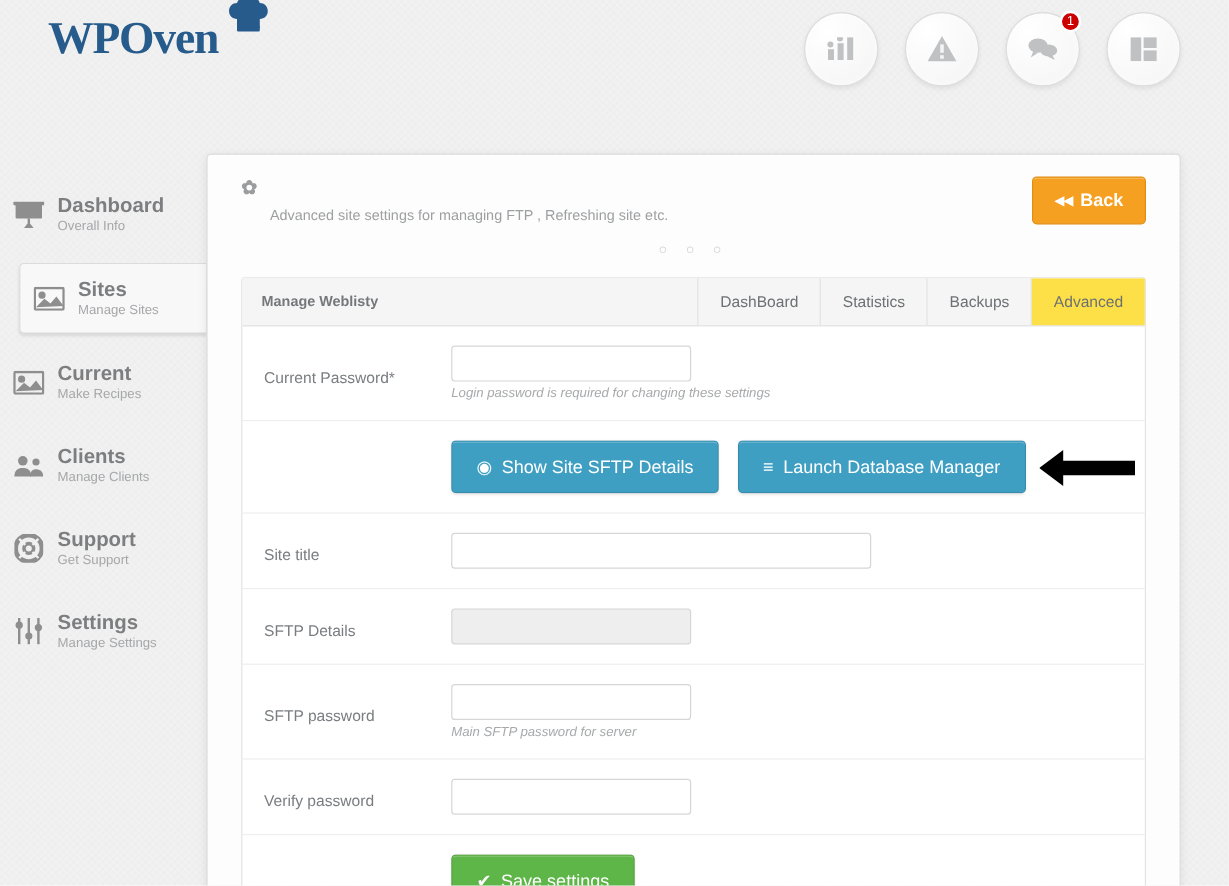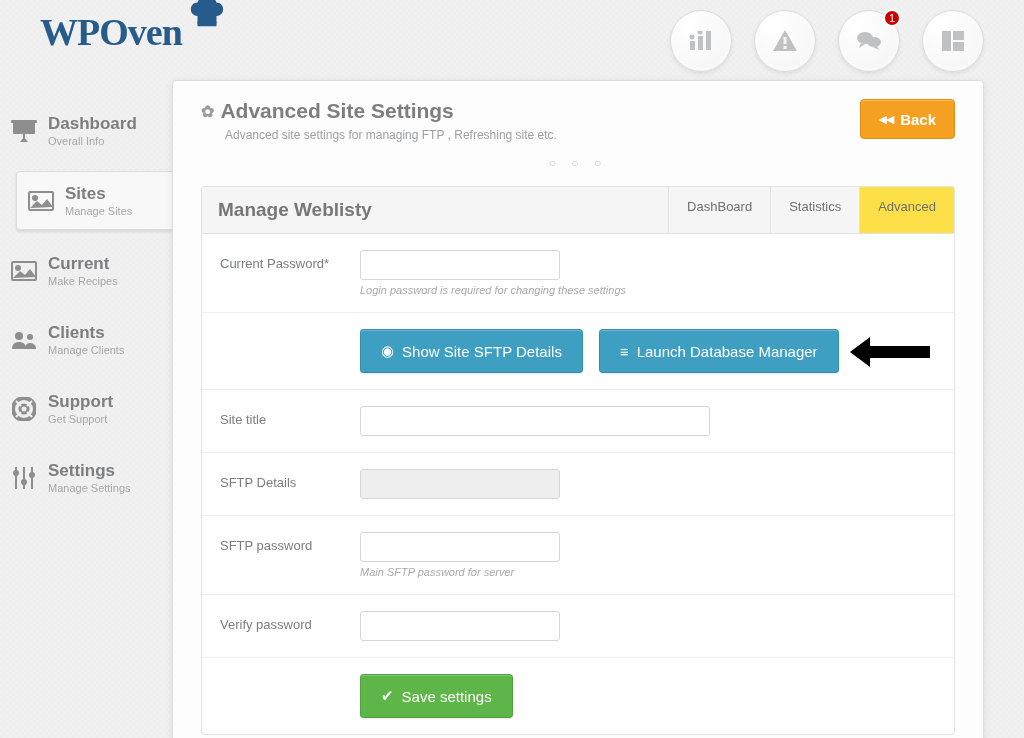--- a/index.html
+++ b/index.html
@@ -9,21 +9,21 @@
     background-image: linear-gradient(45deg, rgba(0,0,0,.01) 25%, transparent 25%, transparent 75%, rgba(0,0,0,.01) 75%),
                       linear-gradient(45deg, rgba(0,0,0,.01) 25%, transparent 25%, transparent 75%, rgba(0,0,0,.01) 75%);
     background-size: 6px 6px;
     background-position: 0 0, 3px 3px;
     width: 1024px;
     height: 738px;
     overflow: hidden;
     position: relative;
   }
   .topbar {
-    height: 80px;
+    height: 128px;
     display: flex;
     align-items: flex-start;
     justify-content: space-between;
     padding: 10px 40px 0 40px;
   }
   .logo {
     display: flex;
     align-items: center;
     font-weight: bold;
     font-size: 38px;
@@ -85,31 +85,31 @@
   }
   .dots { text-align: center; color: #ccc; font-size: 12px; letter-spacing: 6px; margin-bottom: 16px;}
   .panel {
     border: 1px solid #e3e3e3; border-radius: 3px; background:#fff;
   }
   .panel-head {
     display: flex; justify-content: space-between; align-items: stretch;
     background: #f5f5f5; border-bottom: 1px solid #e3e3e3;
   }
   .panel-title {
-    padding: 12px 16px; color: #74787b; font-weight: bold; font-size: 19px;
+    padding: 12px 16px; color: #74787b; font-weight: bold; font-size: 12px;
   }
   .tabs { display: flex; }
   .tab {
     padding: 12px 18px; color: #6d7174; font-size: 13px;
     border-left: 1px solid #e3e3e3; cursor:pointer;
   }
   .tab.active { background: #fde047; }
   .form-row {
-    display: flex; align-items: flex-start; padding: 16px 18px;
-    border-bottom: 1px solid #eee; 
+    display: flex; align-items: center; padding: 16px 18px;
+    border-bottom: 1px solid #eee; gap: 16px;
   }
   .form-row:last-child { border-bottom: none; }
   .form-label {
     width: 140px; color: #7a7e81; font-size: 13px; padding-top: 6px; flex-shrink:0;
   }
   .field-col { flex: 1; }
   input.text {
     width: 200px; height: 30px; border: 1px solid #d6d6d6; border-radius: 3px;
     padding: 0 8px; font-size: 13px; color: #555; background:#fff;
   }
@@ -269,38 +269,38 @@
       </span>
     </div>
 
   </div>
 
   <div class="main">
     <div class="page-head">
       <div>
         <div class="page-title">
           <span style="font-size:16px;color:#9a9c9e;">✿</span>
-          <span>Advanced Site Settings</span>
         </div>
         <div class="page-sub">Advanced site settings for managing FTP , Refreshing site etc.</div>
       </div>
       <button class="back-btn">
         <span>◂◂</span>
         <span>Back</span>
       </button>
     </div>
 
     <div class="dots">○ ○ ○</div>
 
     <div class="panel">
       <div class="panel-head">
         <div class="panel-title">Manage Weblisty</div>
         <div class="tabs">
           <div class="tab">DashBoard</div>
           <div class="tab">Statistics</div>
+          <div class="tab">Backups</div>
           <div class="tab active">Advanced</div>
         </div>
       </div>
 
       <div class="form-row">
         <div class="form-label">Current Password*</div>
         <div class="field-col">
           <input class="text" type="password" style="">
           <div class="hint">Login password is required for changing these settings</div>
         </div>

